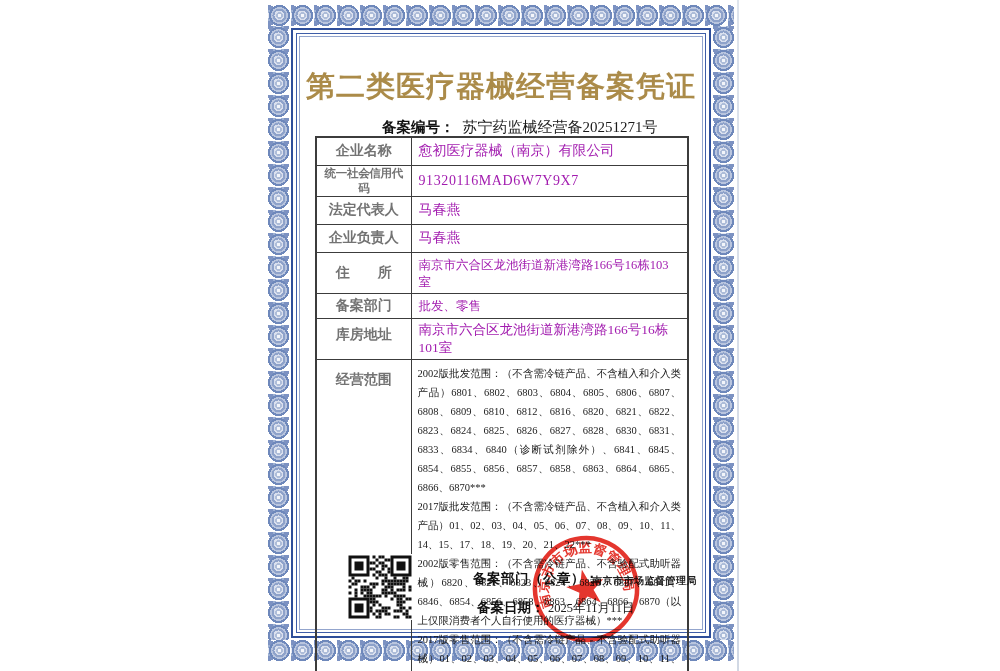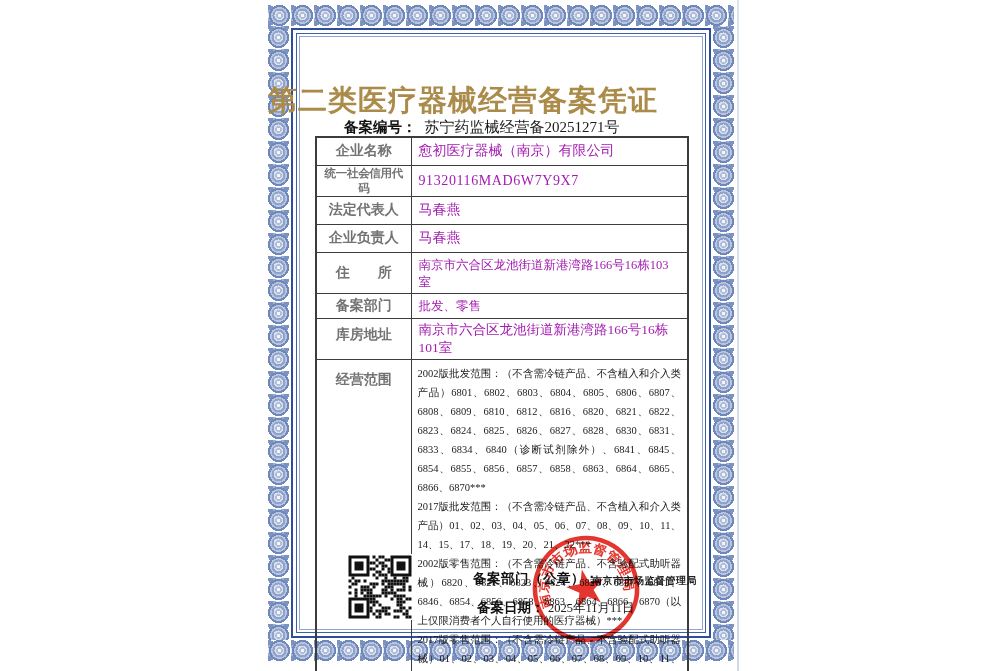--- a/index.html
+++ b/index.html
@@ -35,25 +35,25 @@
     background-size:21px 23px;background-repeat:repeat-y;width:21px;top:21px;bottom:21px;
   }
   .band-top{top:0;} .band-bottom{bottom:0;} .band-left{left:0;} .band-right{right:0;}
 
   
   .frame1{position:absolute;inset:23px;border:2.5px solid var(--frame_blue);}
   .frame2{position:absolute;inset:3px;border:1.2px solid #3f5ea8;}
   .frame3{position:absolute;inset:2px;border:1px solid #93a5cd;}
 
   
-  .title{position:absolute;left:0;right:0;top:76px;
+  .title{position:absolute;left:0;right:0;top:62px;text-align:center;
     font-family:"Liberation Serif","DejaVu Serif",serif;font-weight:bold;
     font-size:29px;letter-spacing:1px;color:var(--title_gold);}
   .recno{position:absolute;left:76px;top:113px;white-space:nowrap;}
-  .recno .lab{font-weight:bold;font-size:14.5px;color:#111;}
+  .recno .lab{font-weight:bold;font-size:14.5px;color:#111;margin-left:38px;}
   .recno .value{font-family:"Liberation Serif","DejaVu Serif",serif;font-size:15px;color:#1a1a1a;margin-left:8px;}
 
   
   table.cert{position:absolute;left:47px;top:131px;width:372px;
     border-collapse:collapse;border:2px solid #3c3c3c;table-layout:fixed;}
   table.cert td{border:1px solid #3c3c3c;overflow:hidden;}
   col.c-label{width:95px;} col.c-value{width:277px;}
   td.lbl{text-align:center;font-weight:bold;font-size:14px;color:#737373;vertical-align:middle;padding:0 2px;}
   td.val{font-family:"Liberation Serif","DejaVu Serif",serif;font-size:14px;color:#a21caf;
     vertical-align:middle;padding:2px 7px;}

